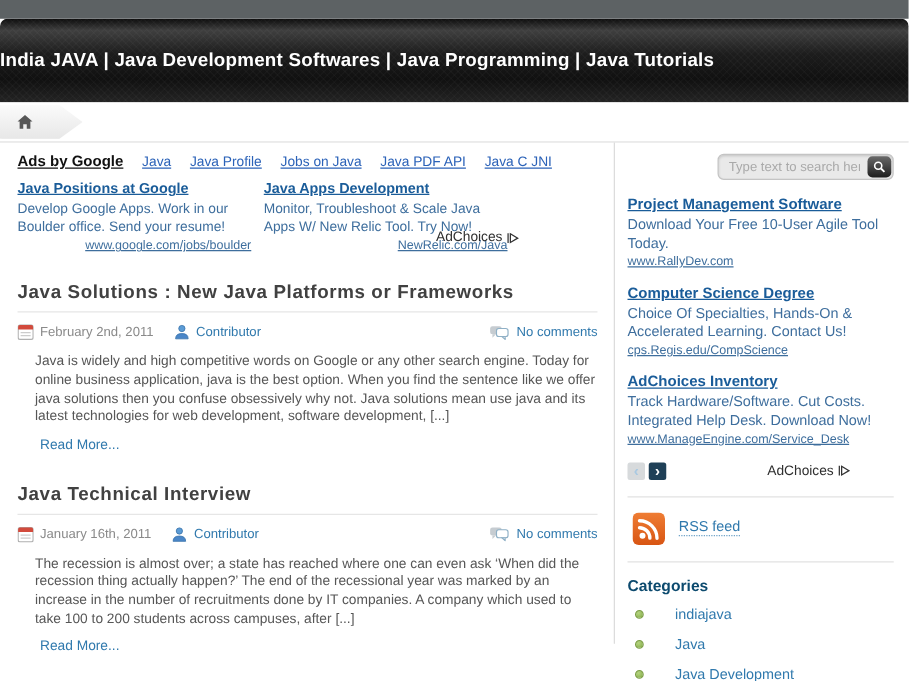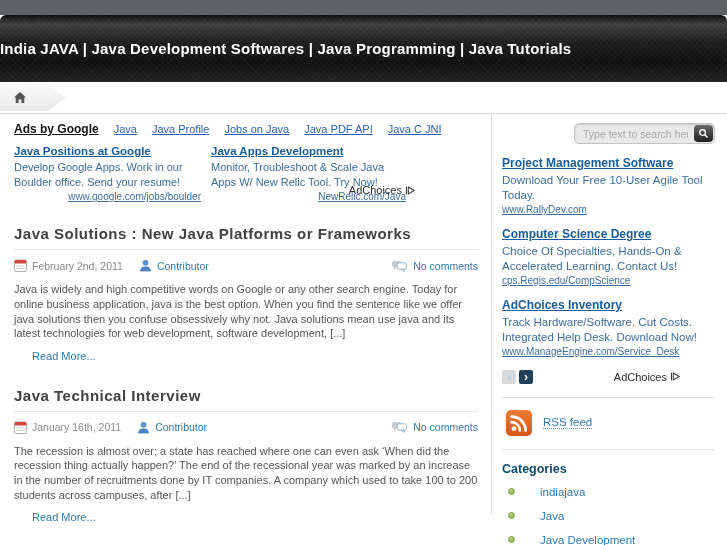--- a/index.html
+++ b/index.html
@@ -46,21 +46,21 @@
 
   
   .post { margin-top:23px; }
   .post-title { font-size:15px; font-weight:bold; color:#414141; letter-spacing:.5px;
     padding-bottom:7px; border-bottom:1px solid #e6e6e6; cursor:pointer; }
   .post-meta { display:flex; align-items:center; margin-top:9px; font-size:10.5px; }
   .post-meta .icon { margin-right:5px; display:inline-flex; }
   .meta-date { color:#8a8a8a; margin-right:16px; }
   .meta-author { color:#3079ad; cursor:pointer; }
   .meta-comments { margin-left:auto; color:#3079ad; display:flex; align-items:center; cursor:pointer; }
-  .post-excerpt { margin-top:10px; font-size:11px; color:#565656; line-height:1.33; }
+  .post-excerpt { margin-top:10px; font-size:11px; color:#565656; line-height:1.33;margin-left:14px; }
   .read-more { display:inline-block; margin:9px 0 0 18px; font-size:11px; color:#3079ad; cursor:pointer; }
   .post-cats { display:flex; align-items:center; gap:6px; margin-top:4px;
     font-size:10.5px; color:#3079ad; }
   .post-cats a { color:#3079ad; text-decoration:none; cursor:pointer; }
 
   
   .search-row { display:flex; justify-content:flex-end; }
   .search-box { position:relative; width:141px; }
   .search-input { width:100%; height:21px; border:1px solid #c4c4c4; border-radius:5px;
     background:#e9e9e9; box-shadow:inset 0 1px 2px rgba(0,0,0,0.15);

